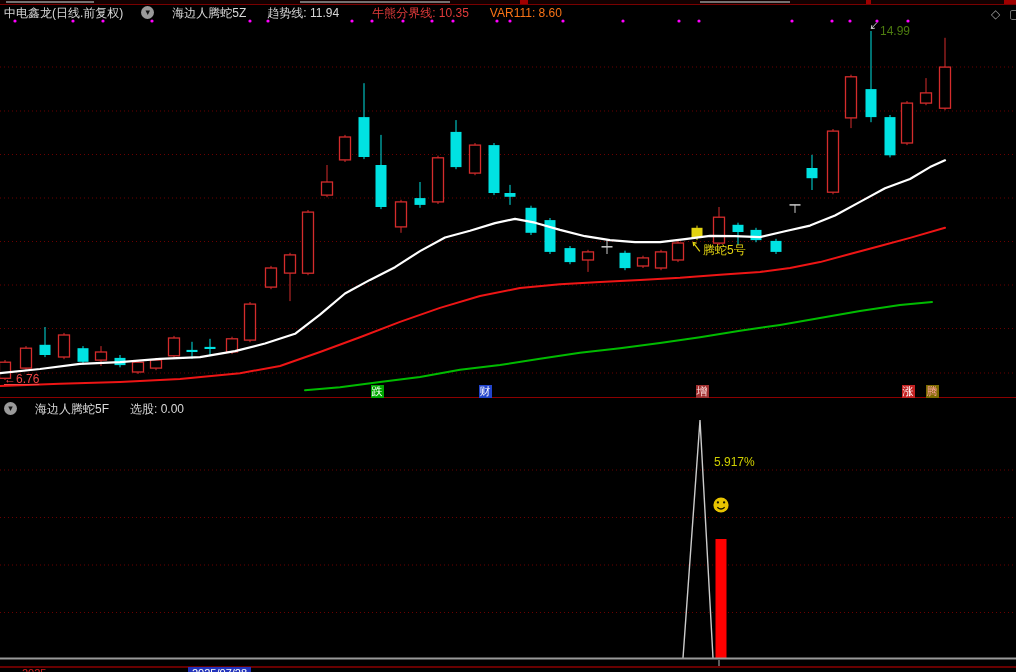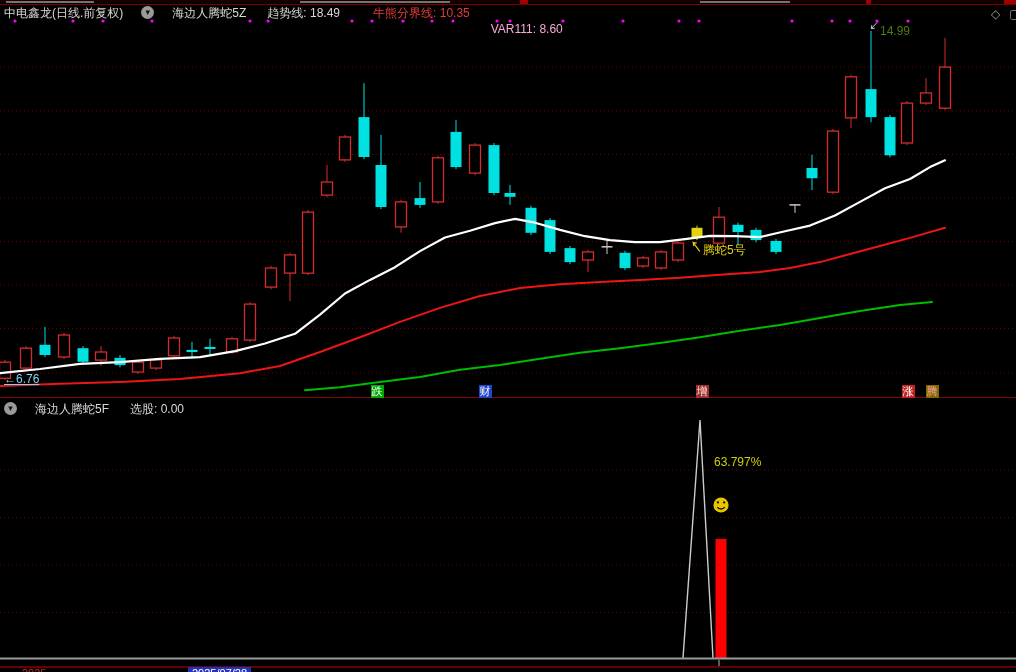--- a/index.html
+++ b/index.html
@@ -3,21 +3,21 @@
 <meta charset="utf-8">
 <style>
   html,body{margin:0;padding:0;background:#000;}
   #app{position:relative;width:1016px;height:672px;background:#000;overflow:hidden;
        font-family:"Liberation Sans","DejaVu Sans",sans-serif;font-size:12px;color:#d8d8d8;}
   #cv{position:absolute;left:0;top:0;z-index:1;}
   .ov{position:absolute;z-index:3;white-space:nowrap;line-height:14px;}
   .hdr{height:15px;display:flex;align-items:flex-start;gap:12px;}
   .circ{display:inline-block;width:13px;height:13px;border-radius:50%;background:#9a9a9a;
         color:#111;font-size:9px;line-height:13px;text-align:center;margin:0 6px;}
-  .w{color:#d8d8d8;} .r{color:#e23b3b;margin-left:12px;} .g{color:#f9a8d4;margin-top:16px;} .y{color:#e3d411;}
+  .w{color:#d8d8d8;} .r{color:#e23b3b;margin-left:12px;} .g{color:#f97316;} .y{color:#e3d411;}
   .sp{margin-right:9px;}
   .topstrip{position:absolute;left:0;top:0;width:1016px;height:4px;background:#120000;
             border-bottom:1px solid #7a0000;z-index:2;}
   .frag{position:absolute;top:1px;height:2px;background:#8d8d8d;opacity:.8;}
   .fragr{position:absolute;top:0;height:4px;background:#a00000;}
   .chip{position:absolute;top:385px;width:13px;height:13px;font-size:11px;line-height:13px;
         text-align:center;color:#fff;z-index:3;}
   .panectl{position:absolute;top:7px;color:#9a9a9a;font-size:12px;z-index:3;}
   .datebar{position:absolute;left:0;top:667px;width:1016px;height:5px;overflow:hidden;z-index:4;}
   .selDate{position:absolute;left:188px;top:0;background:#2233bb;color:#fff;
@@ -193,45 +193,45 @@
       <line x1="0" y1="658.5" x2="1016" y2="658.5" stroke="#999999" stroke-width="2"></line>
       <line x1="719" y1="660" x2="719" y2="666" stroke="#bbbbbb" stroke-width="1"></line>
       <line x1="0" y1="397.5" x2="1016" y2="397.5" stroke="#8b0000" stroke-width="1"></line>
       <line x1="0" y1="667" x2="1016" y2="667" stroke="#8b0000" stroke-width="1.6"></line>
     </svg>
 
   <div class="ov hdr" style="left:4px;top:6px;">
     <span class="w">中电鑫龙(日线.前复权)</span>
     <span class="circ">▾</span>
     <span class="w sp">海边人腾蛇5Z</span>
-    <span class="w sp">趋势线: 18.49</span>
+    <span class="w sp">趋势线: 11.94</span>
     <span class="r sp">牛熊分界线: 10.35</span>
     <span class="g">VAR111: 8.60</span>
   </div>
 
   <span class="panectl" style="left:991px;">◇</span>
   <span class="panectl" style="left:1009px;width:7px;overflow:hidden;display:inline-block;">▢</span>
 
   <div class="ov" style="left:880px;top:24px;color:#4d7c0f;">14.99</div>
-  <div class="ov" style="left:4px;top:372px;color:#7dd3fc;text-decoration:underline;">←6.76</div>
+  <div class="ov" style="left:4px;top:372px;color:#ef4444;text-decoration:underline;">←6.76</div>
 
   <div class="ov y" style="left:703px;top:243px;">腾蛇5号</div>
 
   <span class="chip" style="left: 370.5px; background: rgb(0, 168, 0); color: rgb(255, 255, 255);">跌</span>
   <span class="chip" style="left: 478.5px; background: rgb(34, 68, 204); color: rgb(255, 255, 255);">财</span>
   <span class="chip" style="left: 695.5px; background: rgb(160, 48, 48); color: rgb(255, 221, 221);">增</span>
   <span class="chip" style="left: 901.5px; background: rgb(195, 34, 34); color: rgb(255, 255, 255);">涨</span>
   <span class="chip" style="left: 925.5px; background: rgb(125, 107, 0); color: rgb(255, 159, 159);">腾</span>
 
   <div class="ov hdr" style="left:4px;top:402px;">
     <span class="circ" style="margin-left:0;">▾</span>
     <span class="w sp">海边人腾蛇5F</span>
     <span class="w">选股: 0.00</span>
   </div>
 
-  <div class="ov" style="left:714px;top:455px;color:#cfcf00;">63.797%</div>
+  <div class="ov" style="left:714px;top:455px;color:#cfcf00;">5.917%</div>
 
   <div class="datebar">
     <span class="yr">2025</span>
     <span class="selDate">2025/07/28</span>
   </div>
 
 </div>
 
 </body></html>

